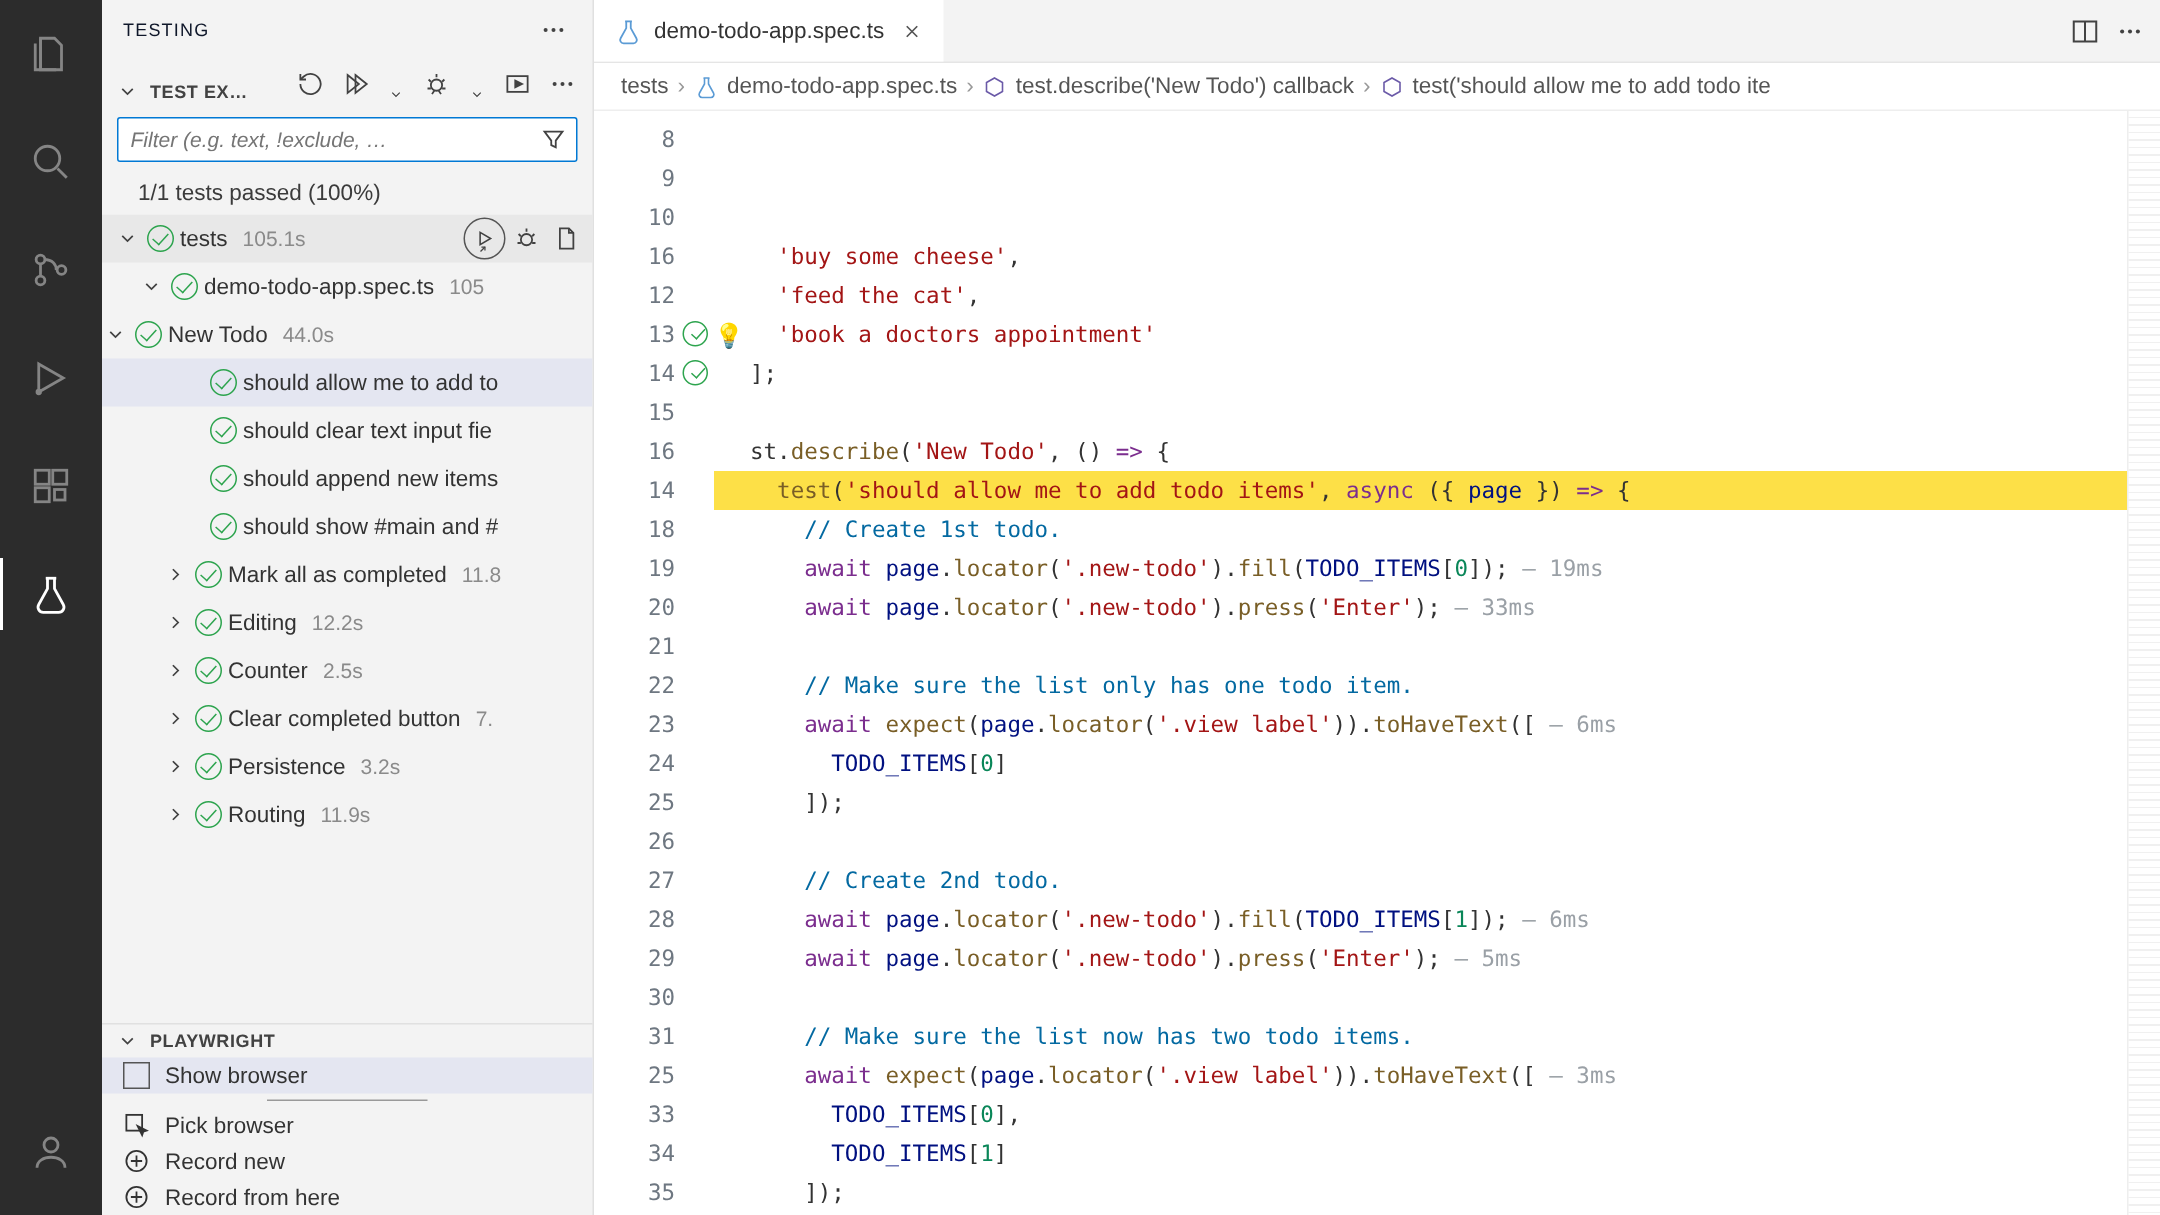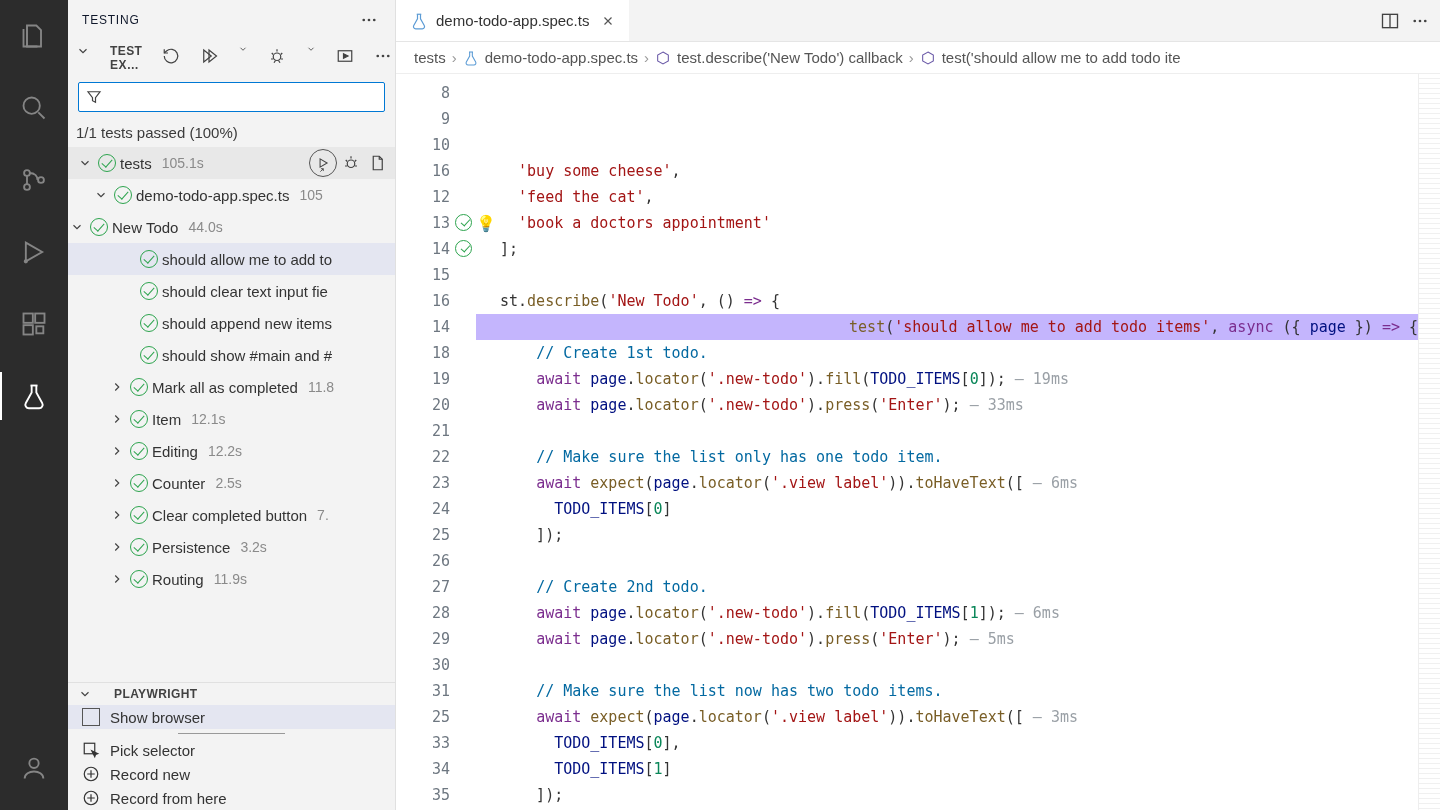--- a/index.html
+++ b/index.html
@@ -47,23 +47,23 @@
   .sidebar-header {
     height: 40px;
     display: flex; align-items: center;
     padding: 0 14px;
     font-size: 12px;
     color: #0f172a;
     letter-spacing: 0.8px;
   }
   .sidebar-header .spacer { flex: 1; }
   .section-header {
-    display: flex; align-items: flex-start;
+    display: flex; align-items: flex-end;
     padding: 4px 8px;
-    gap: 20px;
+    gap: 6px;
     font-size: 12px;
     font-weight: 700;
     color: #424242;
   }
   .section-header .label { flex: 1; letter-spacing: 0.4px;}
   .icon-btn {
     width: 24px; height: 24px;
     display: inline-flex; align-items: center; justify-content: center;
     cursor: pointer; color: #424242;
     border-radius: 4px;
@@ -83,21 +83,21 @@
     padding: 4px 8px;
     font-size: 14px;
     font-style: italic;
     color: #767676;
     background: transparent;
   }
   .filter-icon {
     padding: 0 6px; color: #424242;
   }
   .status-row {
-    padding: 6px 8px;
+    padding: 6px 24px;
     font-size: 15px;
     color: #3b3b3b;
   }
   .tree {
     flex: 1;
     overflow: hidden;
     font-size: 15px;
   }
   .tree-row {
     display: flex; align-items: center;
@@ -226,21 +226,21 @@
     transform: rotate(42deg); z-index:1;
   }
   .code {
     flex: 1;
     padding: 6px 0;
     white-space: pre;
     position: relative;
     overflow-x: hidden;
   }
   .code-line { height: 26px; padding-left: 24px;}
-  .hl-line { background: #c4b5fd; text-align: right; }
+  .hl-line { background: #fde047; }
   .tok-str { color: #a31515; }
   .tok-com { color: #0369a1; }
   .tok-kw  { color: #7b2d8e; }
   .tok-fn  { color: #795e26; }
   .tok-id  { color: #001080; }
   .tok-num { color: #098658; }
   .tok-time{ color:#9aa0a6;}
   .bulb {
     position:absolute; left:0; top:calc(26px*5 + 7px);
     color:#d9a500; font-size:16px;
@@ -366,20 +366,21 @@
         <svg width="18" height="18" viewBox="0 0 24 24" fill="currentColor">
           <circle cx="5" cy="12" r="1.8"></circle>
           <circle cx="12" cy="12" r="1.8"></circle>
           <circle cx="19" cy="12" r="1.8"></circle>
         </svg>
       </span>
   </div>
 
   <div class="filter-row">
     <div class="filter-input-wrap">
+      <input class="filter-input" placeholder="Filter (e.g. text, !exclude, …" style="">
       <span class="filter-icon">
         <svg width="18" height="18" viewBox="0 0 24 24" fill="none" stroke="currentColor" stroke-width="1.6">
             <path d="M4 5h16l-6 8v6l-4-2v-4z"></path>
           </svg>
       </span>
     </div>
   </div>
 
   <div class="status-row">1/1 tests passed (100%)</div>
 
@@ -467,30 +468,20 @@
       <span class="tree-label">Mark all as completed</span>
       <span class="tree-time">11.8</span>
     </div>
     <div class="tree-row" style="padding-left:40px">
       <span class="chev">
           <svg width="14" height="14" viewBox="0 0 24 24" fill="none" stroke="currentColor" stroke-width="2">
             <path d="M9 6l6 6-6 6"></path>
           </svg>
         </span>
       <span class="pass-icon"></span>
-      <span class="tree-label">Item</span>
-      <span class="tree-time">12.1s</span>
-    </div>
-    <div class="tree-row" style="padding-left:40px">
-      <span class="chev">
-          <svg width="14" height="14" viewBox="0 0 24 24" fill="none" stroke="currentColor" stroke-width="2">
-            <path d="M9 6l6 6-6 6"></path>
-          </svg>
-        </span>
-      <span class="pass-icon"></span>
       <span class="tree-label">Editing</span>
       <span class="tree-time">12.2s</span>
     </div>
     <div class="tree-row" style="padding-left:40px">
       <span class="chev">
           <svg width="14" height="14" viewBox="0 0 24 24" fill="none" stroke="currentColor" stroke-width="2">
             <path d="M9 6l6 6-6 6"></path>
           </svg>
         </span>
       <span class="pass-icon"></span>
@@ -543,21 +534,21 @@
       <span>Show browser</span>
     </div>
     <div class="panel-divider"></div>
     <div class="panel-option">
       <span>
           <svg width="18" height="18" viewBox="0 0 24 24" fill="none" stroke="currentColor" stroke-width="1.6">
             <rect x="3" y="3" width="14" height="14"></rect>
             <path d="M13 13l8 4-3 1-1 3-4-8z" fill="currentColor"></path>
           </svg>
         </span>
-      <span>Pick selector</span>
+      <span>Pick browser</span>
     </div>
     <div class="panel-option">
       <span>
           <svg width="18" height="18" viewBox="0 0 24 24" fill="none" stroke="currentColor" stroke-width="1.6">
             <circle cx="12" cy="12" r="9"></circle>
             <path d="M12 7v10M7 12h10"></path>
           </svg>
         </span>
       <span>Record new</span>
     </div>

